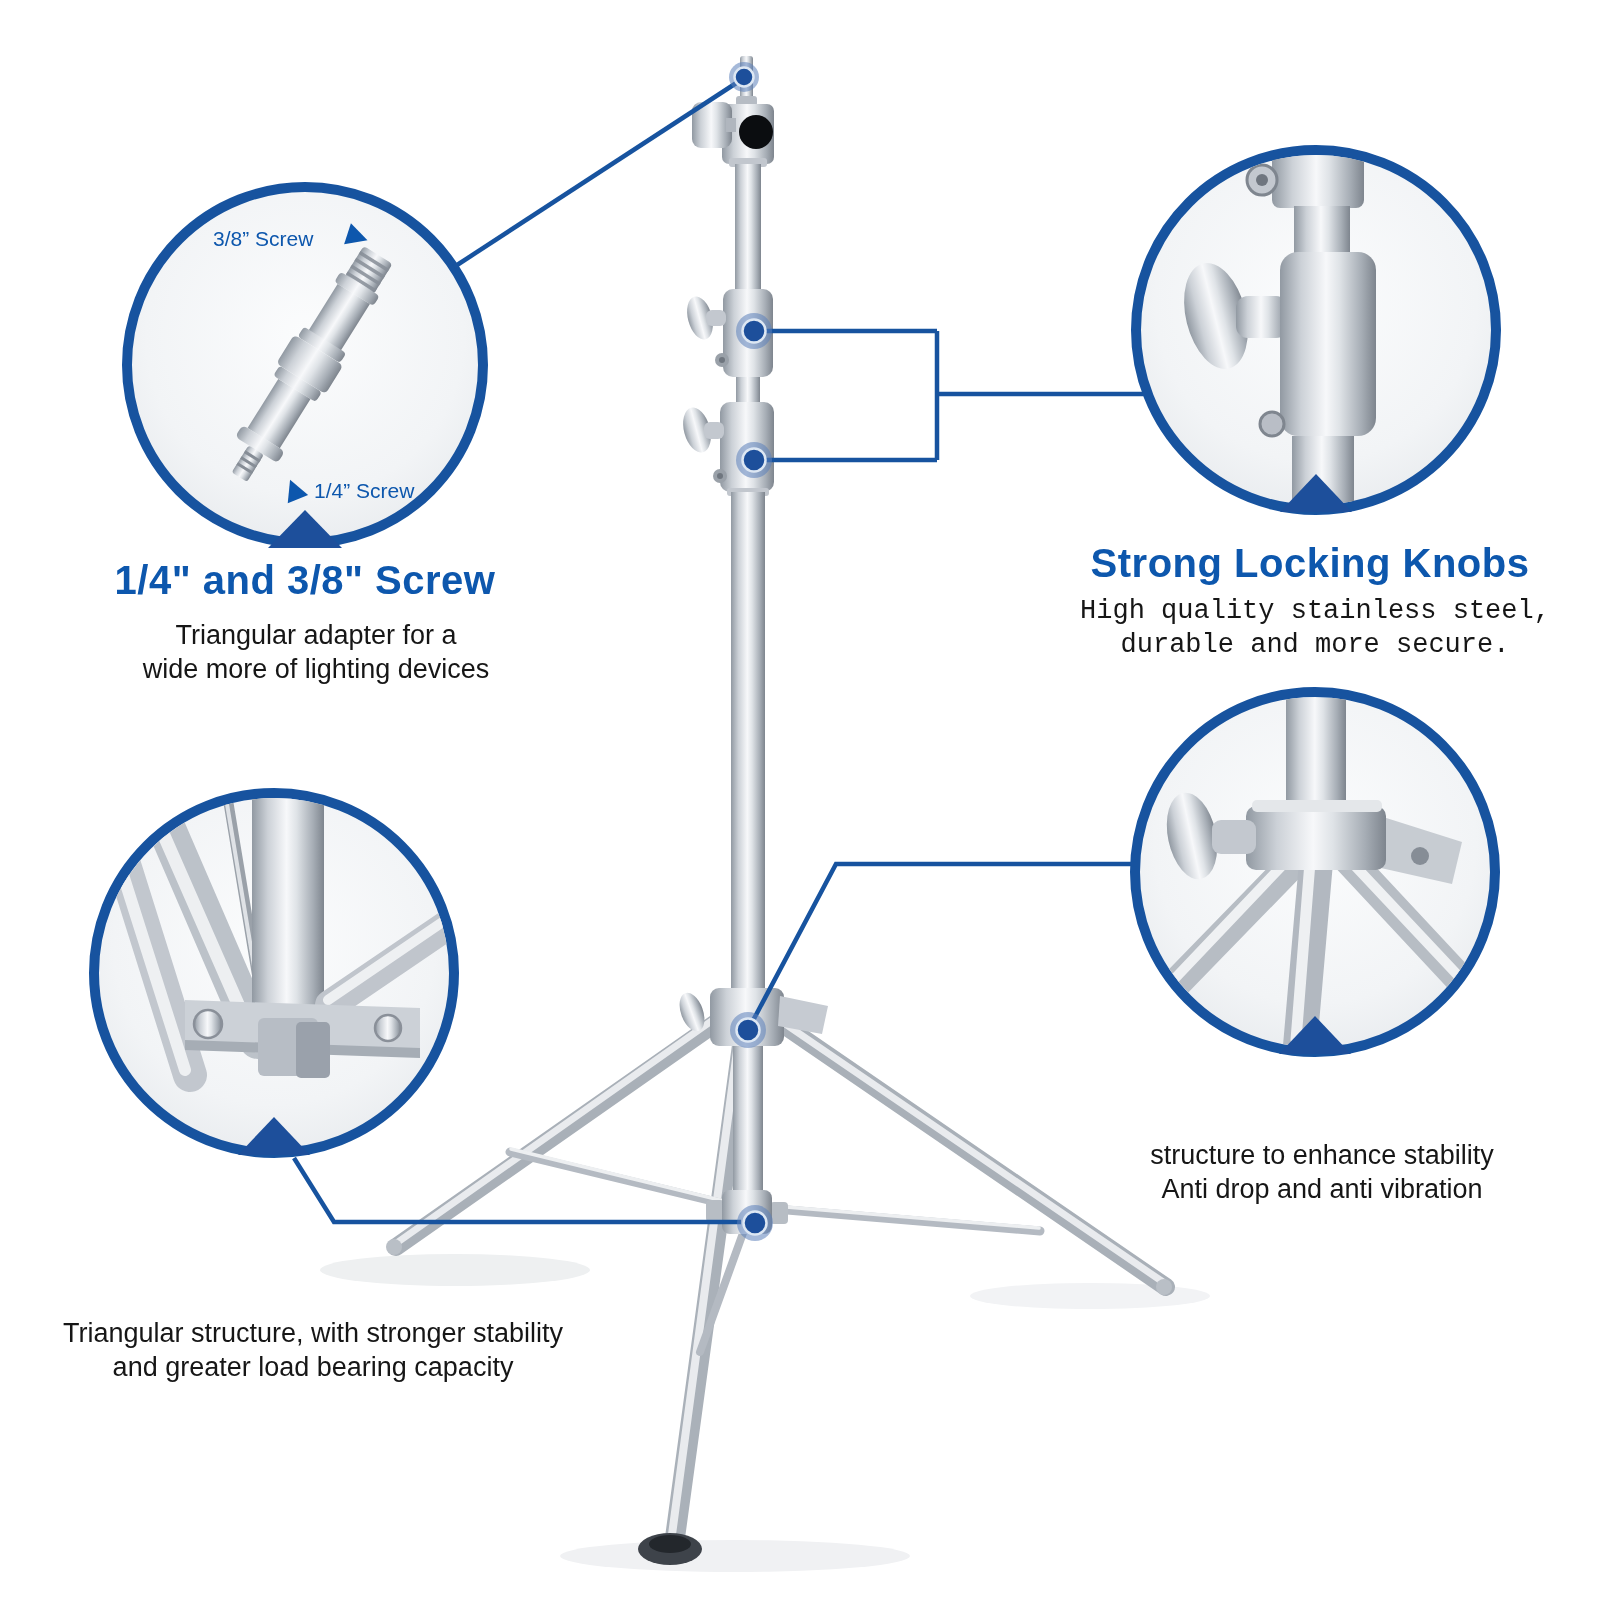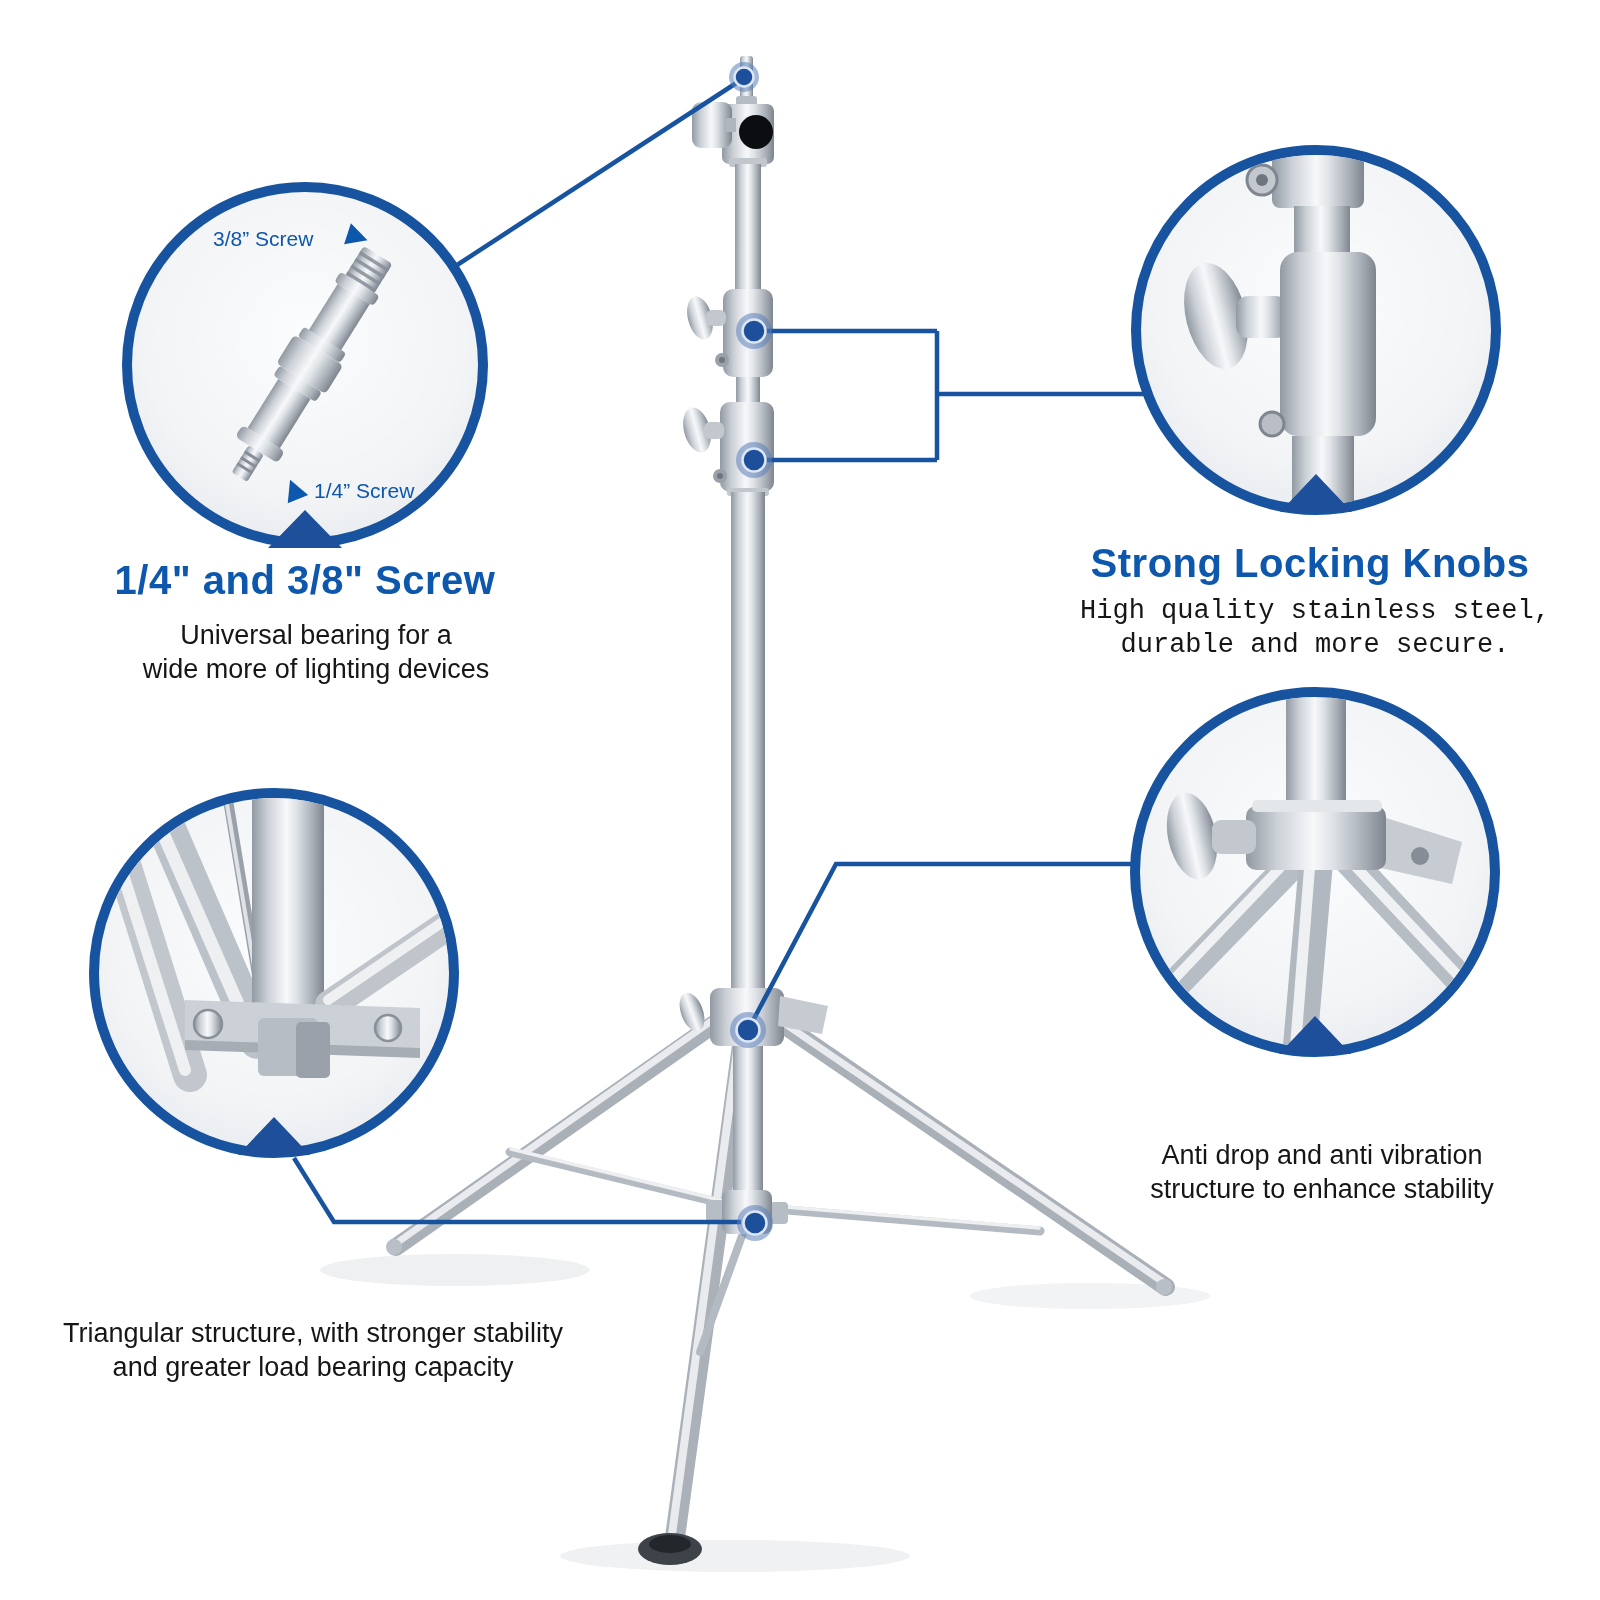--- a/index.html
+++ b/index.html
@@ -250,33 +250,33 @@
     </g>
   </svg>
 
   <div class="mini-label label-38">3/8” Screw</div>
   <div class="tri tri-right"></div>
   <div class="tri tri-up"></div>
   <div class="mini-label label-14">1/4” Screw</div>
 
   <div class="heading screw-heading">1/4" and 3/8" Screw</div>
   <div class="body-text screw-body">
-    <div>Universal bearing for a</div>
+    <div>Triangular adapter for a</div>
     <div>wide more of lighting devices</div>
   </div>
 
   <div class="heading knobs-heading">Strong Locking Knobs</div>
   <div class="body-text knobs-body">
     <div>High quality stainless steel,</div>
     <div>durable and more secure.</div>
   </div>
 
   <div class="body-text joint-body">
+    <div>structure to enhance stability</div>
     <div>Anti drop and anti vibration</div>
-    <div>structure to enhance stability</div>
   </div>
 
   <div class="body-text tripod-body">
     <div>Triangular structure, with stronger stability</div>
     <div>and greater load bearing capacity</div>
   </div>
 
 </div>
 
 </body></html>

